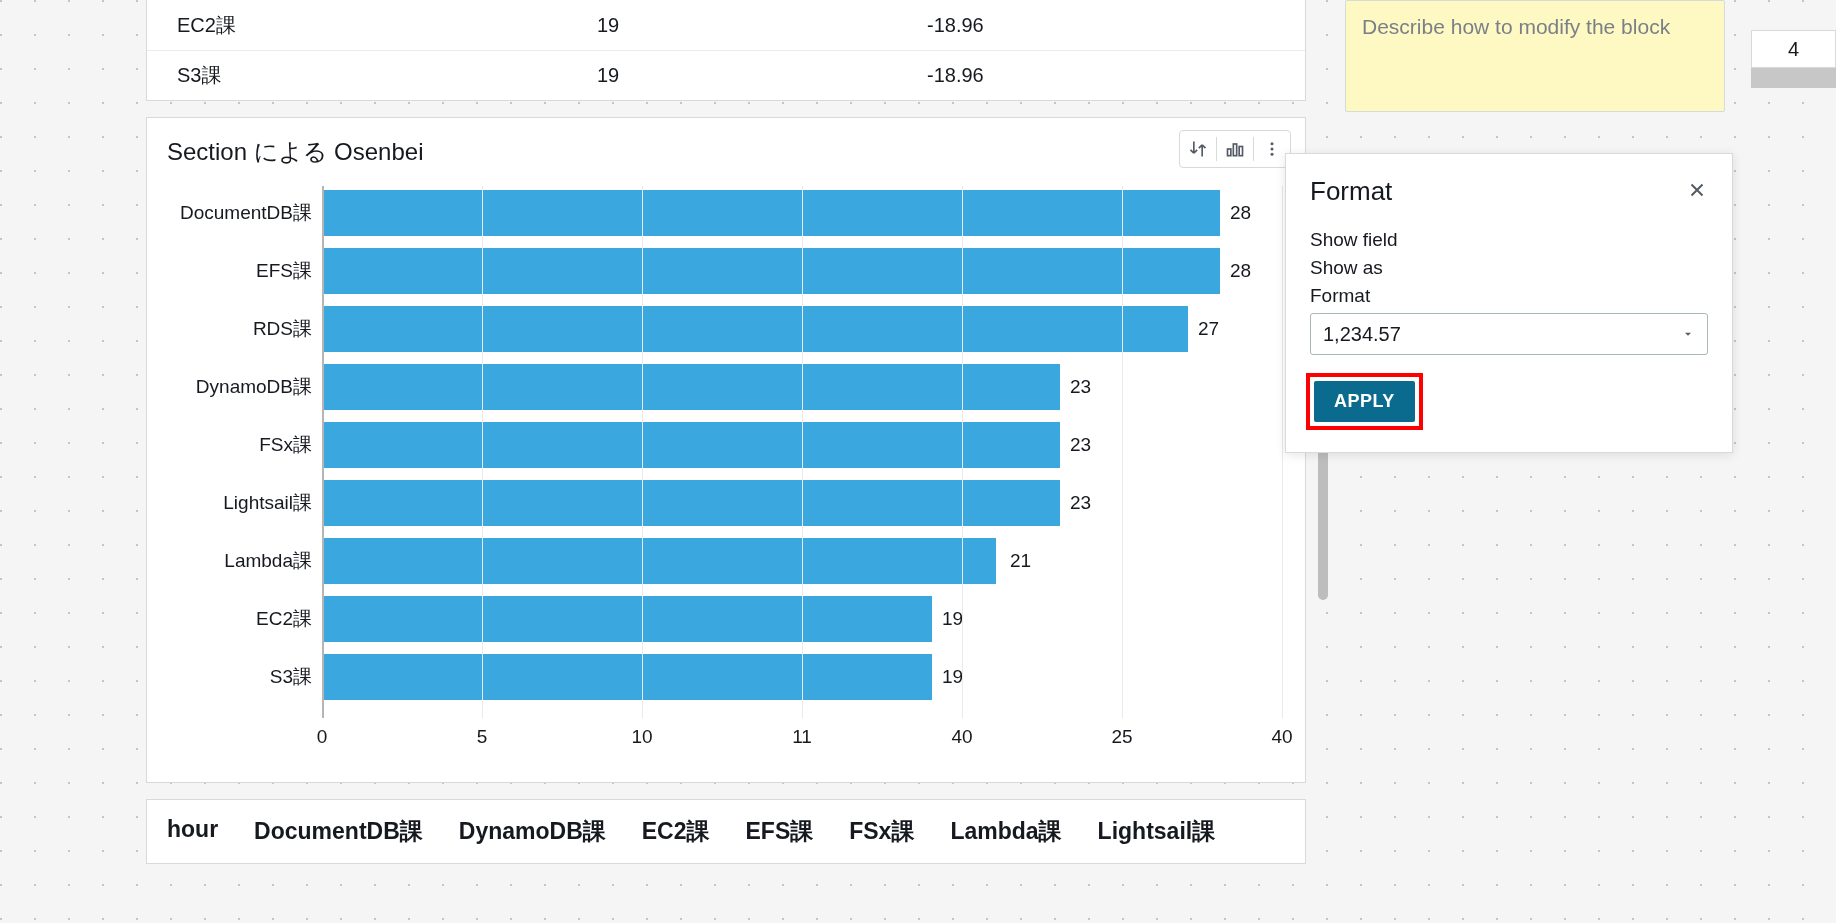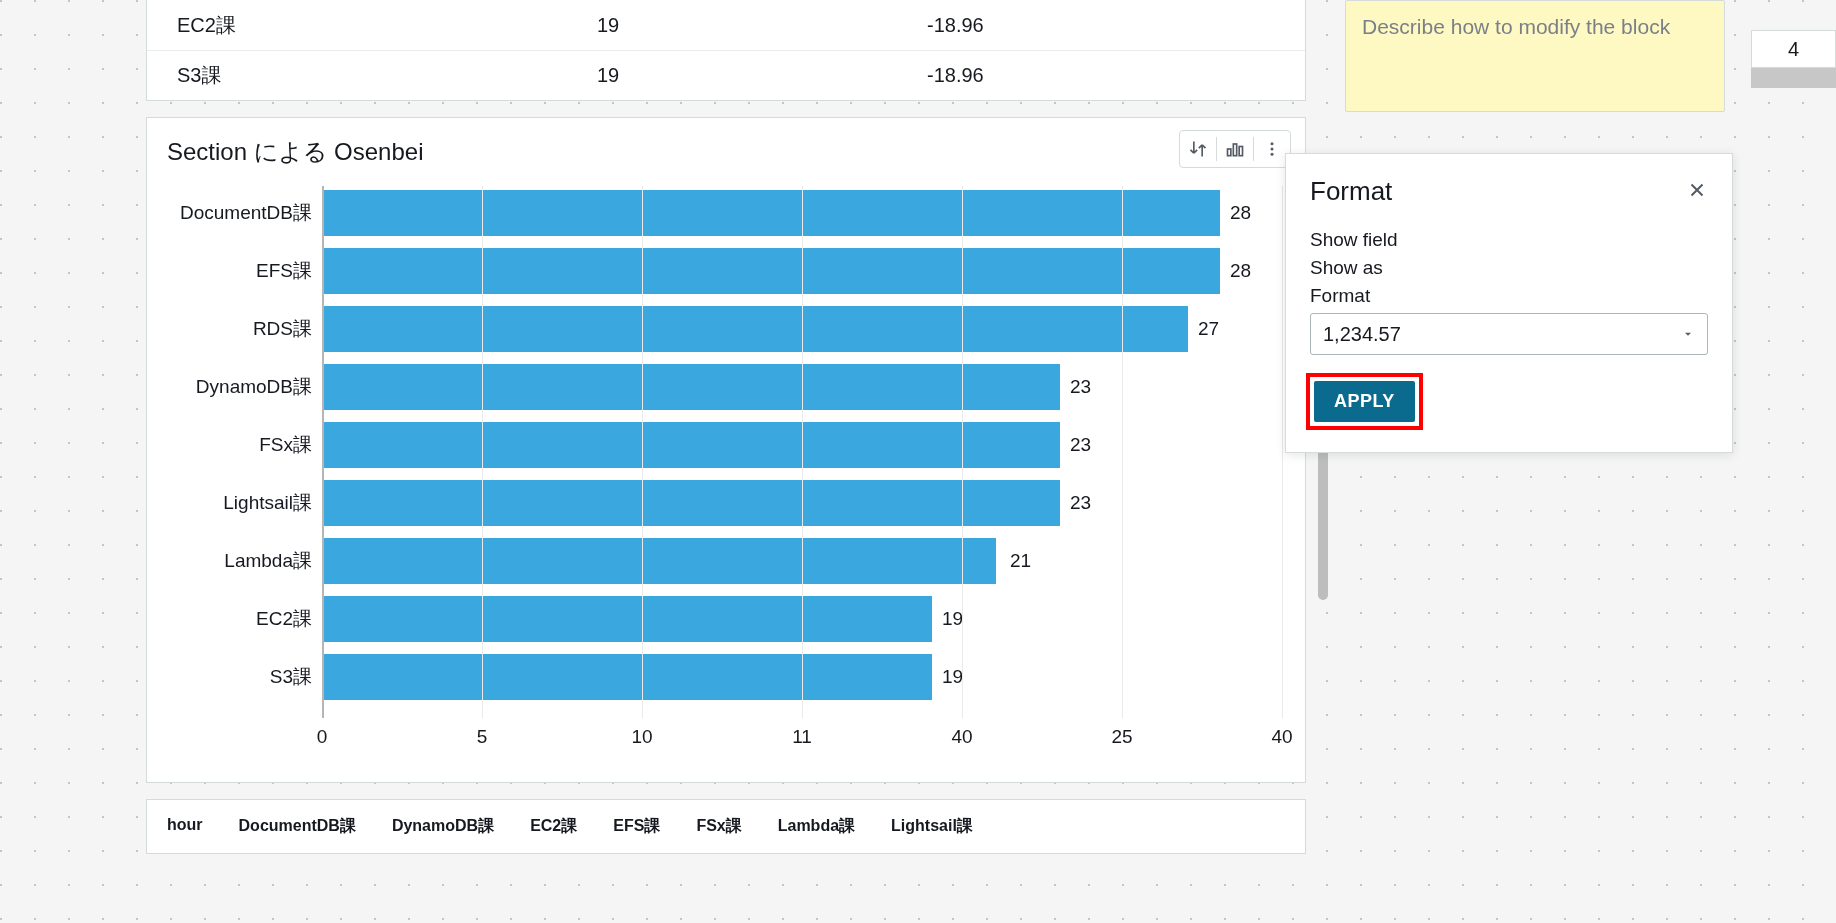--- a/index.html
+++ b/index.html
@@ -26,21 +26,21 @@
 .chart-area { position: relative; height: 610px; }
 .y-labels { position: absolute; left: 0; top: 0; width: 155px; }
 .y-label { position: absolute; right: 10px; font-size: 19px; color: #16191f; text-align: right; transform: translateY(-50%); white-space: nowrap; }
 .plot { position: absolute; left: 155px; top: 0; width: 960px; height: 560px; }
 .gridline { position: absolute; top: 0; bottom: 28px; width: 1px; background: #e9e9e9; }
 .axis-line { position: absolute; left: 0; top: 0; bottom: 28px; width: 2px; background: #b5b5b5; }
 .bar { position: absolute; height: 46px; background: #3aa7df; }
 .bar-label { position: absolute; font-size: 19px; color: #16191f; transform: translateY(-50%); }
 .x-tick { position: absolute; bottom: 0; font-size: 19px; color: #16191f; transform: translateX(-50%); }
 
-.pivot-header { background: #fff; border: 1px solid #d5dbdb; margin-top: 16px; padding: 16px 20px; display: flex; gap: 36px; font-size: 16px; font-weight: 700; color: #16191f; overflow: hidden; white-space: nowrap; }
+.pivot-header { background: #fff; border: 1px solid #d5dbdb; margin-top: 16px; padding: 16px 20px; display: flex; gap: 36px; font-size: 23px; font-weight: 700; color: #16191f; overflow: hidden; white-space: nowrap; }
 
 .right-col { position: absolute; left: 1345px; top: 0; width: 490px; }
 .describe-box { background: #fef9c3; border: 1px solid #d5dbdb; border-radius: 2px; width: 380px; height: 112px; padding: 14px 16px; font-size: 21px; color: #7b8088; }
 
 .format-panel { position: absolute; left: 1285px; top: 153px; width: 448px; background: #fff; border: 1px solid #d5dbdb; box-shadow: 0 2px 10px rgba(0,0,0,0.1); padding: 22px 24px 26px 24px; }
 .format-head { display: flex; align-items: center; justify-content: space-between; margin-bottom: 22px; }
 .format-title { font-size: 26px; font-weight: 400; color: #16191f; }
 .close-x { cursor: pointer; color: #545b64; }
 
 .field-label { font-size: 19px; color: #16191f; margin-bottom: 6px; }

